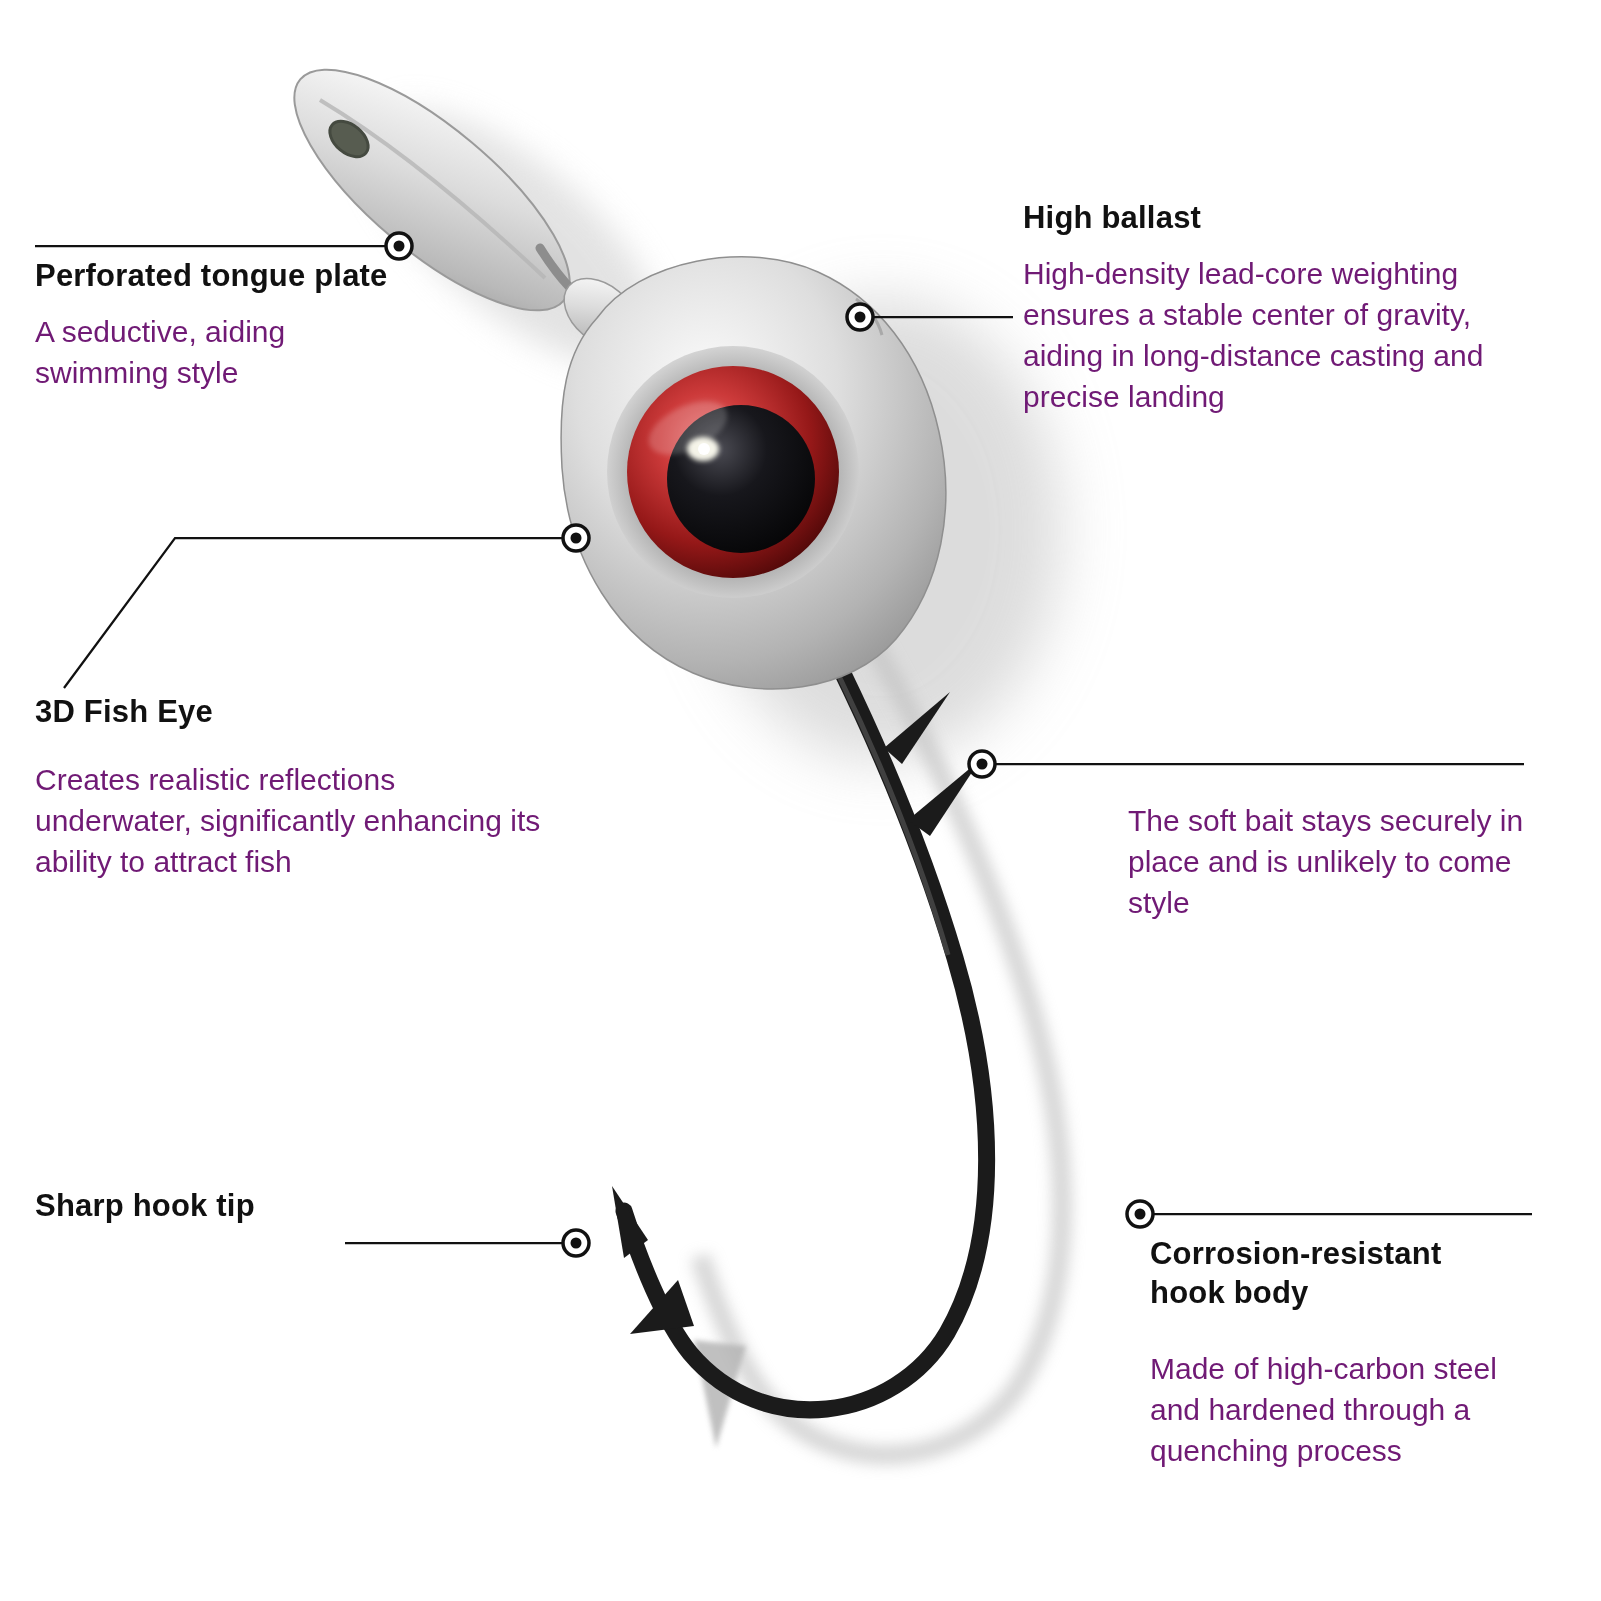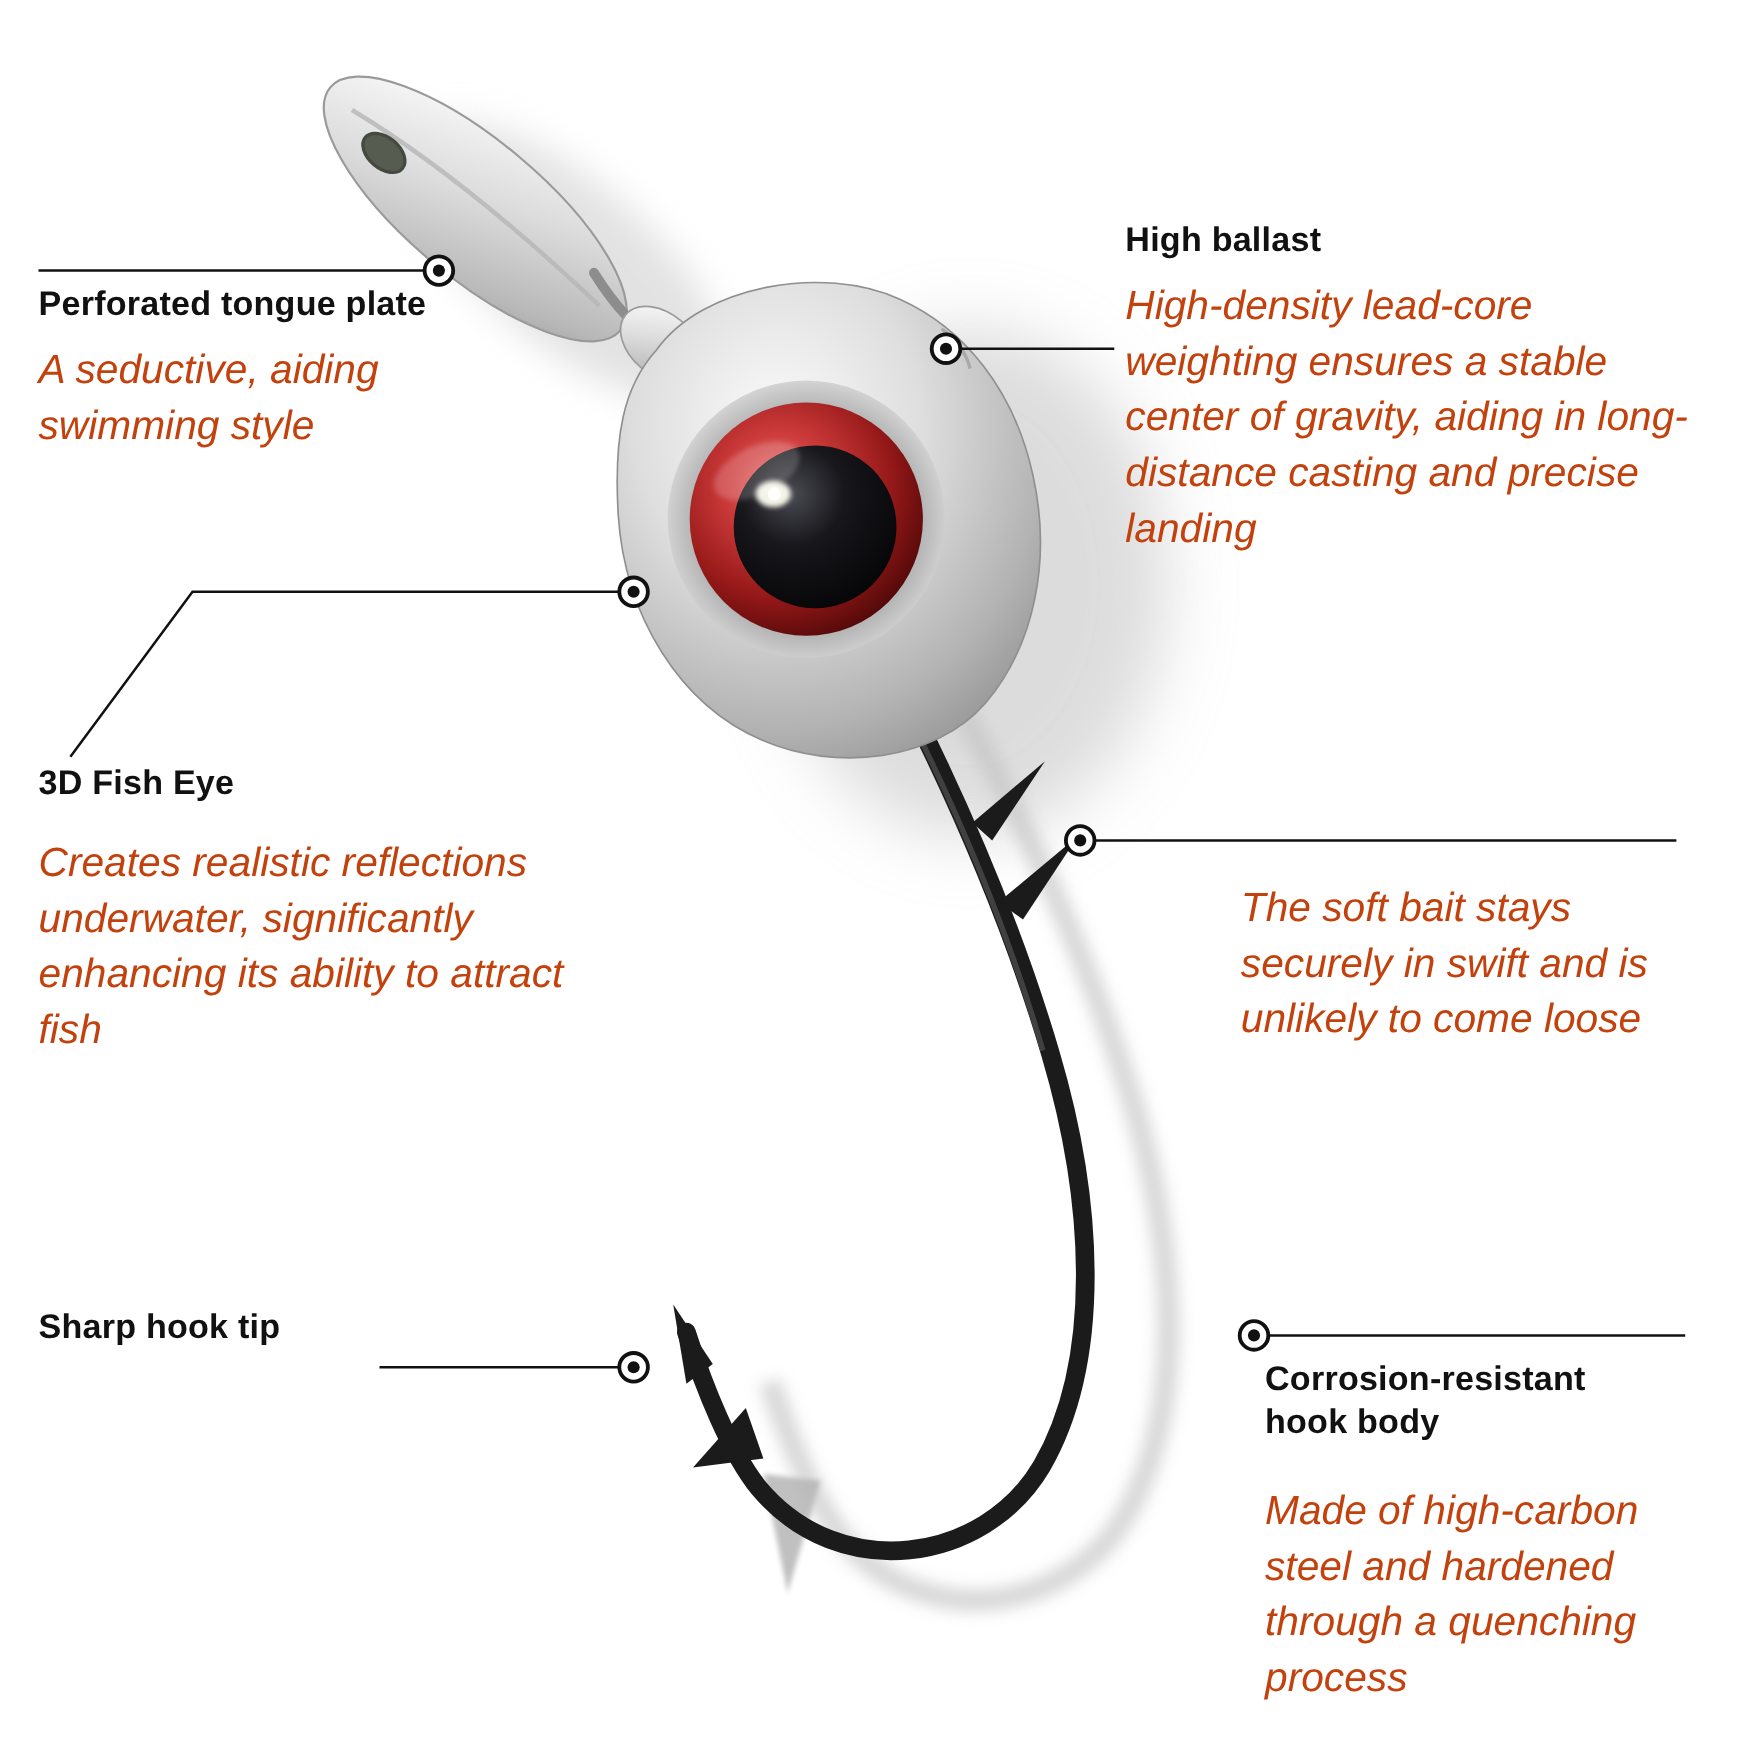--- a/index.html
+++ b/index.html
@@ -11,21 +11,21 @@
   }
   .stage { position: relative; width: 1601px; height: 1601px; background: #ffffff; overflow: hidden; }
   .art { position: absolute; left: 0; top: 0; width: 1601px; height: 1601px; }
   .callout { position: absolute; }
   .callout-title {
     font-size: 31px; font-weight: 700; line-height: 1.26;
     color: #111111; white-space: pre-line; letter-spacing: 0.2px;
   }
   .callout-desc {
     display: block; margin-top: 16px;
-    font-size: 37px; line-height: 1.37; color: #c2410c; font-style: italic;
+    font-size: 30px; line-height: 1.37; color: #701a75;
   }
   
   #co-tongue  { left: 35px;   top: 256px;  width: 500px; }
   #co-tongue .callout-desc  { width: 335px; }
   #co-ballast { left: 1023px; top: 198px;  width: 540px; }
   #co-ballast .callout-desc { width: 515px; }
   #co-eye     { left: 35px;   top: 692px;  width: 560px; }
   #co-eye .callout-desc     { width: 525px; margin-top: 28px; }
   #co-barb    { left: 1128px; top: 782px;  width: 450px; }
   #co-barb .callout-desc    { width: 435px; margin-top: 18px; }
@@ -166,21 +166,21 @@
     <div class="callout-title">High ballast</div>
     <span class="callout-desc">High-density lead-core weighting ensures a stable center of gravity, aiding in long-distance casting and precise landing</span>
   </div>
 
   <div class="callout" id="co-eye">
     <div class="callout-title">3D Fish Eye</div>
     <span class="callout-desc">Creates realistic reflections underwater, significantly enhancing its ability to attract fish</span>
   </div>
 
   <div class="callout" id="co-barb">
-    <span class="callout-desc">The soft bait stays securely in swift and is unlikely to come loose</span>
+    <span class="callout-desc">The soft bait stays securely in place and is unlikely to come style</span>
   </div>
 
   <div class="callout" id="co-tip">
     <div class="callout-title">Sharp hook tip</div>
   </div>
 
   <div class="callout" id="co-body">
     <div class="callout-title">Corrosion-resistant
 hook body</div>
     <span class="callout-desc">Made of high-carbon steel and hardened through a quenching process</span>

